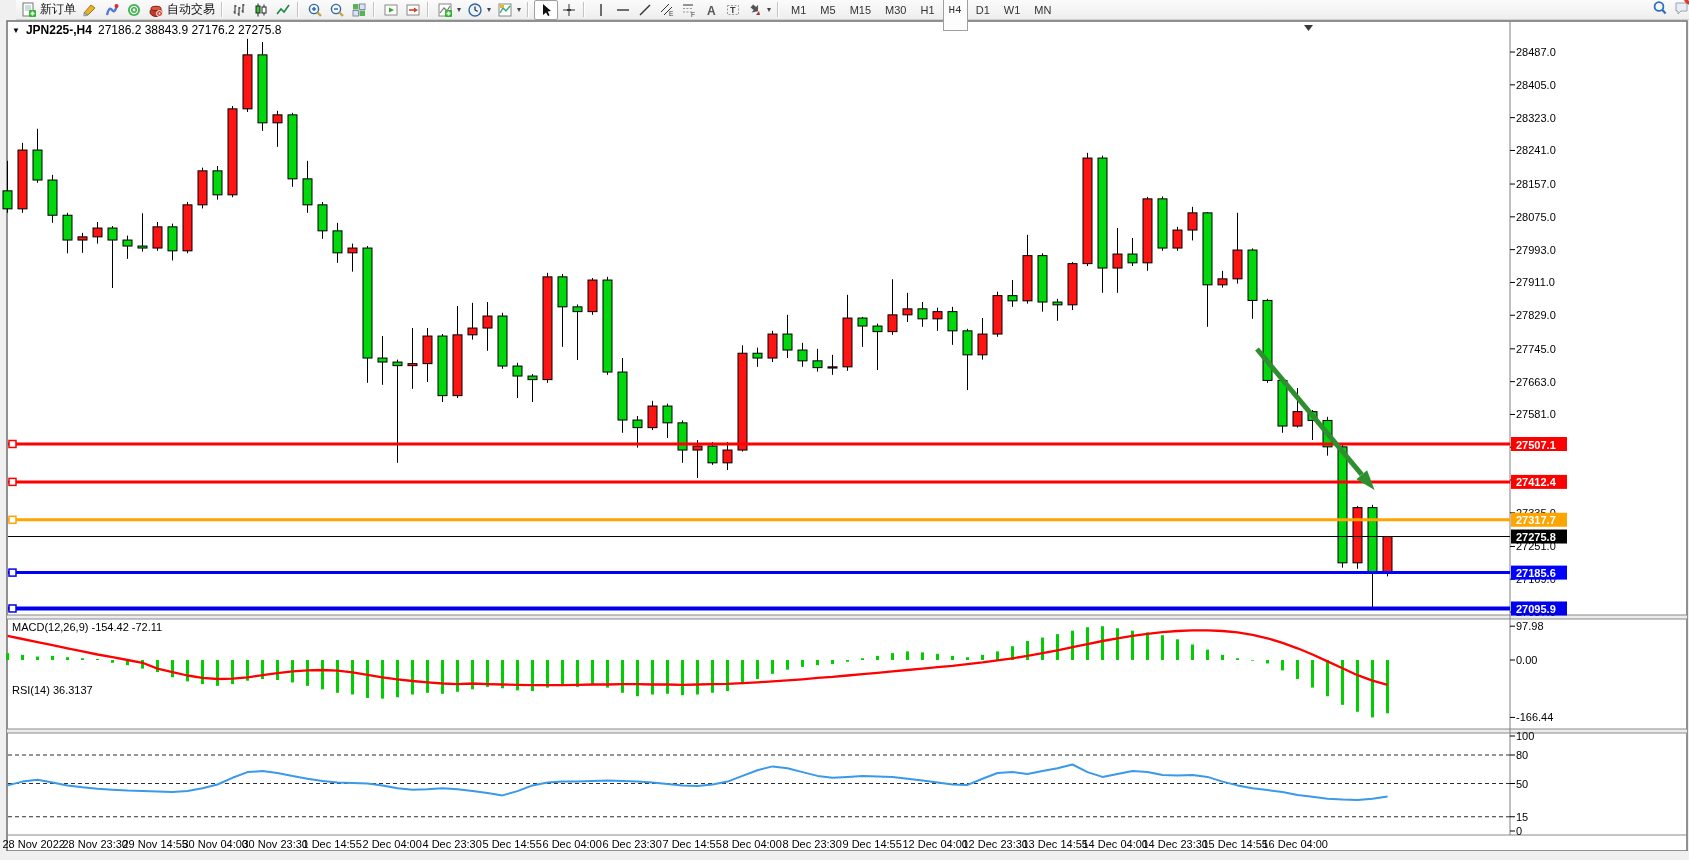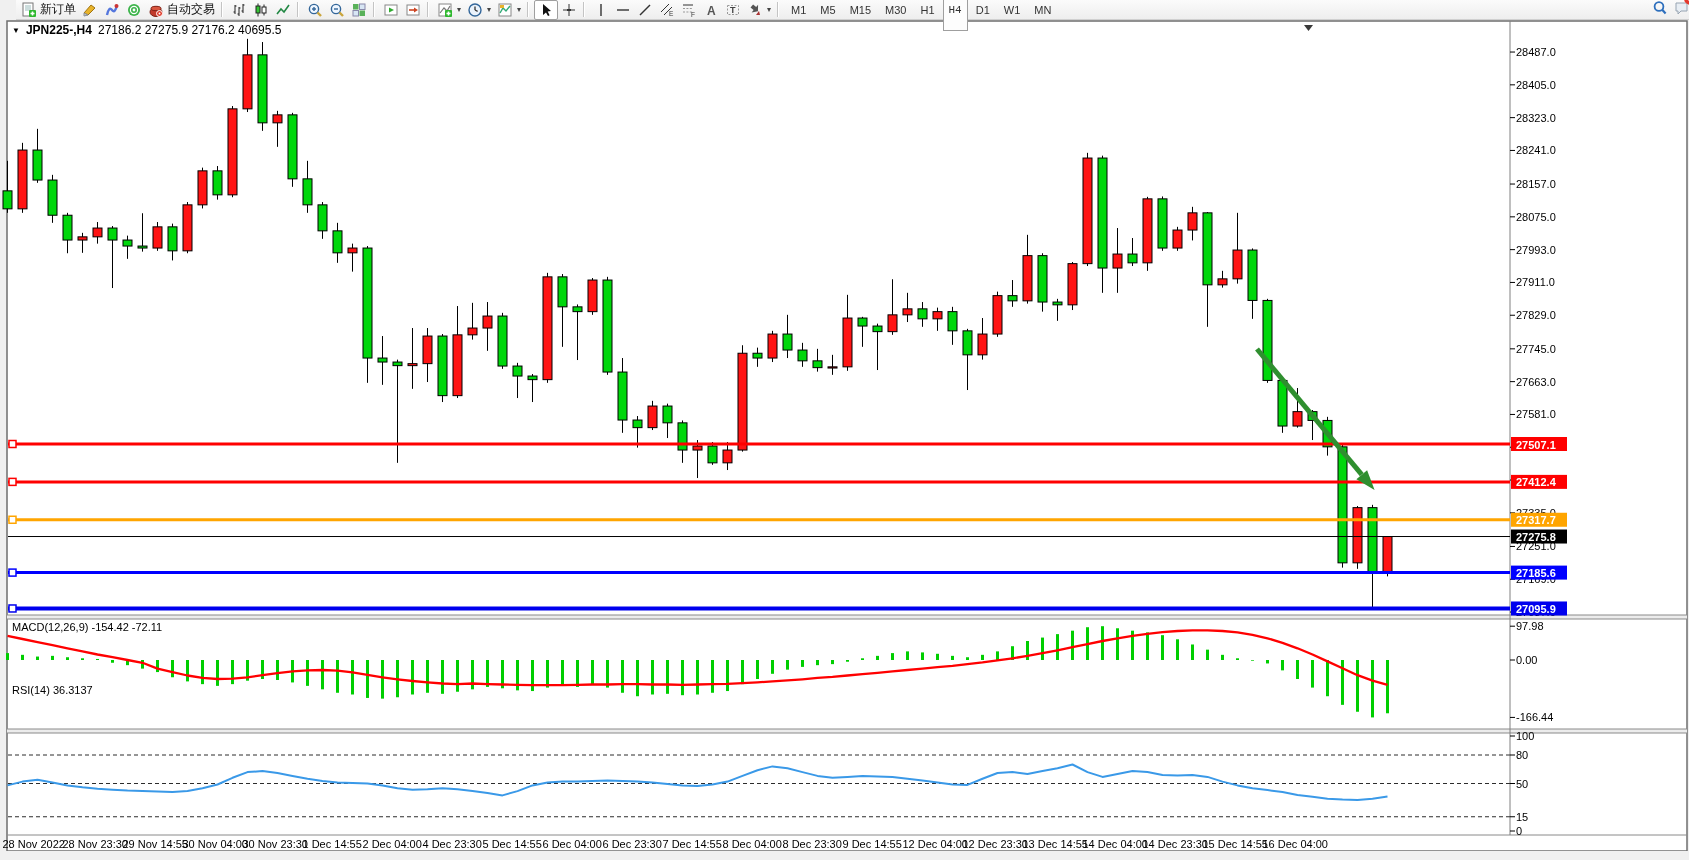--- a/index.html
+++ b/index.html
@@ -288,21 +288,21 @@
             <path d="M2 3 h11 v8 h-6 l-3 3 v-3 h-2 z" fill="#e8eef4" stroke="#97a4b2"></path>
           </svg></span>
         <span class="badge">1</span>
       </span>
     </span>
   </div>
 
 <div id="chart-title">
   <span class="tri">▼</span>
   <span style="font-weight:bold;text-align:right;">JPN225-,H4</span>
-  <span>27186.2 27275.9 27176.2 40695.5</span>
+  <span>27186.2 38843.9 27176.2 27275.8</span>
 </div>
 
 <svg id="chart-svg" width="1689" height="860">
     <rect x="7" y="21" width="1680" height="830" fill="#ffffff"></rect>
     <rect x="7" y="21" width="1680" height="830" fill="none" stroke="#6e6e6e" stroke-width="1.5"></rect>
     <rect x="0" y="851" width="1689" height="9" fill="#f0f0f0"></rect>
     <rect x="7" y="615" width="1680" height="4" fill="#ececec"></rect>
     <line x1="7" y1="615" x2="1687" y2="615" stroke="#8a8a8a" stroke-width="1"></line>
     <line x1="7" y1="619" x2="1687" y2="619" stroke="#8a8a8a" stroke-width="1"></line>
     <rect x="7" y="729" width="1680" height="4" fill="#ececec"></rect>

